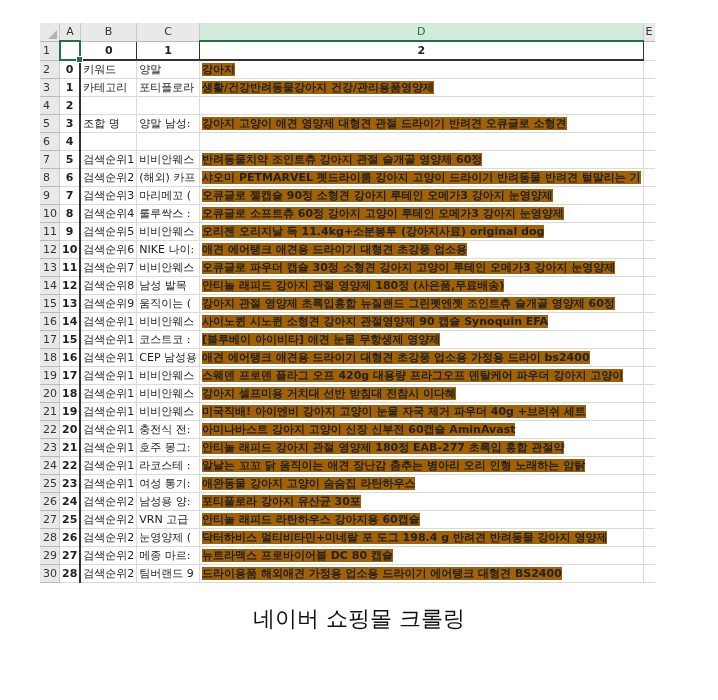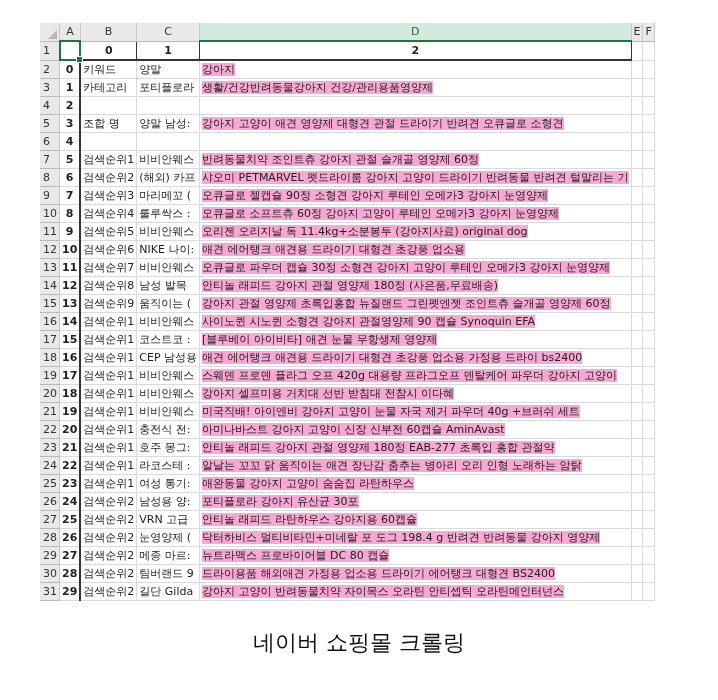--- a/index.html
+++ b/index.html
@@ -12,22 +12,22 @@
   th.corner { background:#e9e9e9; position:relative; }
   th.corner::after { content:""; position:absolute; right:2px; bottom:2px; width:0; height:0; border-left:9px solid transparent; border-bottom:9px solid #b5b5b5; }
   th.sel { background:#d3ebdc; color:#1e6b3e; border-bottom:2px solid #217346; }
   th.rh { text-align:left; padding-left:3px; width:12px; }
   td.idx { font-weight:bold; text-align:center; border-right:2px solid #333; }
   td.hdr { font-weight:bold; text-align:center; border-bottom:2px solid #333; border-right:1px solid #333; }
   td.active { border:2px solid #217346; position:relative; }
   td.active::after { content:""; position:absolute; right:-4px; bottom:-4px; width:5px; height:5px; background:#217346; border:1px solid #fff; }
   td.txt { overflow:visible; position:relative; }
   td.clip { overflow:hidden; text-overflow:clip; }
-  .spill { position:relative; z-index:2; background:#f9a8d4; }
-  .caption { position:absolute; left:0; right:0; top:628px; text-align:center; font-size:22px; color:#111; font-family:"DejaVu Sans","Liberation Sans",sans-serif; }
+  .spill { position:relative; z-index:2; background:#a16207;font-weight:bold; }
+  .caption { position:absolute; left:0; right:0; top:604px; text-align:center; font-size:22px; color:#111; font-family:"DejaVu Sans","Liberation Sans",sans-serif; }
 </style>
 </head>
 <body>
 
 <div class="sheet">
   <table id="grid">
     <colgroup>
       <col style="width:16px">
         <col style="width:55px">
         <col style="width:55px">
@@ -345,27 +345,17 @@
         <tr>
           <th class="rh">30</th>
           <td class="idx">28</td>
           <td class="clip">검색순위2</td>
           <td class="clip">팀버랜드 9</td>
           <td class="txt"><span class="spill">드라이용품 해외애견 가정용 업소용 드라이기 에어탱크 대형견 BS2400</span></td>
           <td></td>
           <td></td>
           <td></td>
         </tr>
-        <tr>
-          <th class="rh">31</th>
-          <td class="idx">29</td>
-          <td class="clip">검색순위2</td>
-          <td class="clip">길단 Gilda</td>
-          <td class="txt"><span class="spill">강아지 고양이 반려동물치약 자이목스 오라틴 안티셉틱 오라틴메인터넌스</span></td>
-          <td></td>
-          <td></td>
-          <td></td>
-        </tr>
       </tbody>
   </table>
 </div>
 
 <div class="caption">네이버 쇼핑몰 크롤링</div>
 
 </body></html>

